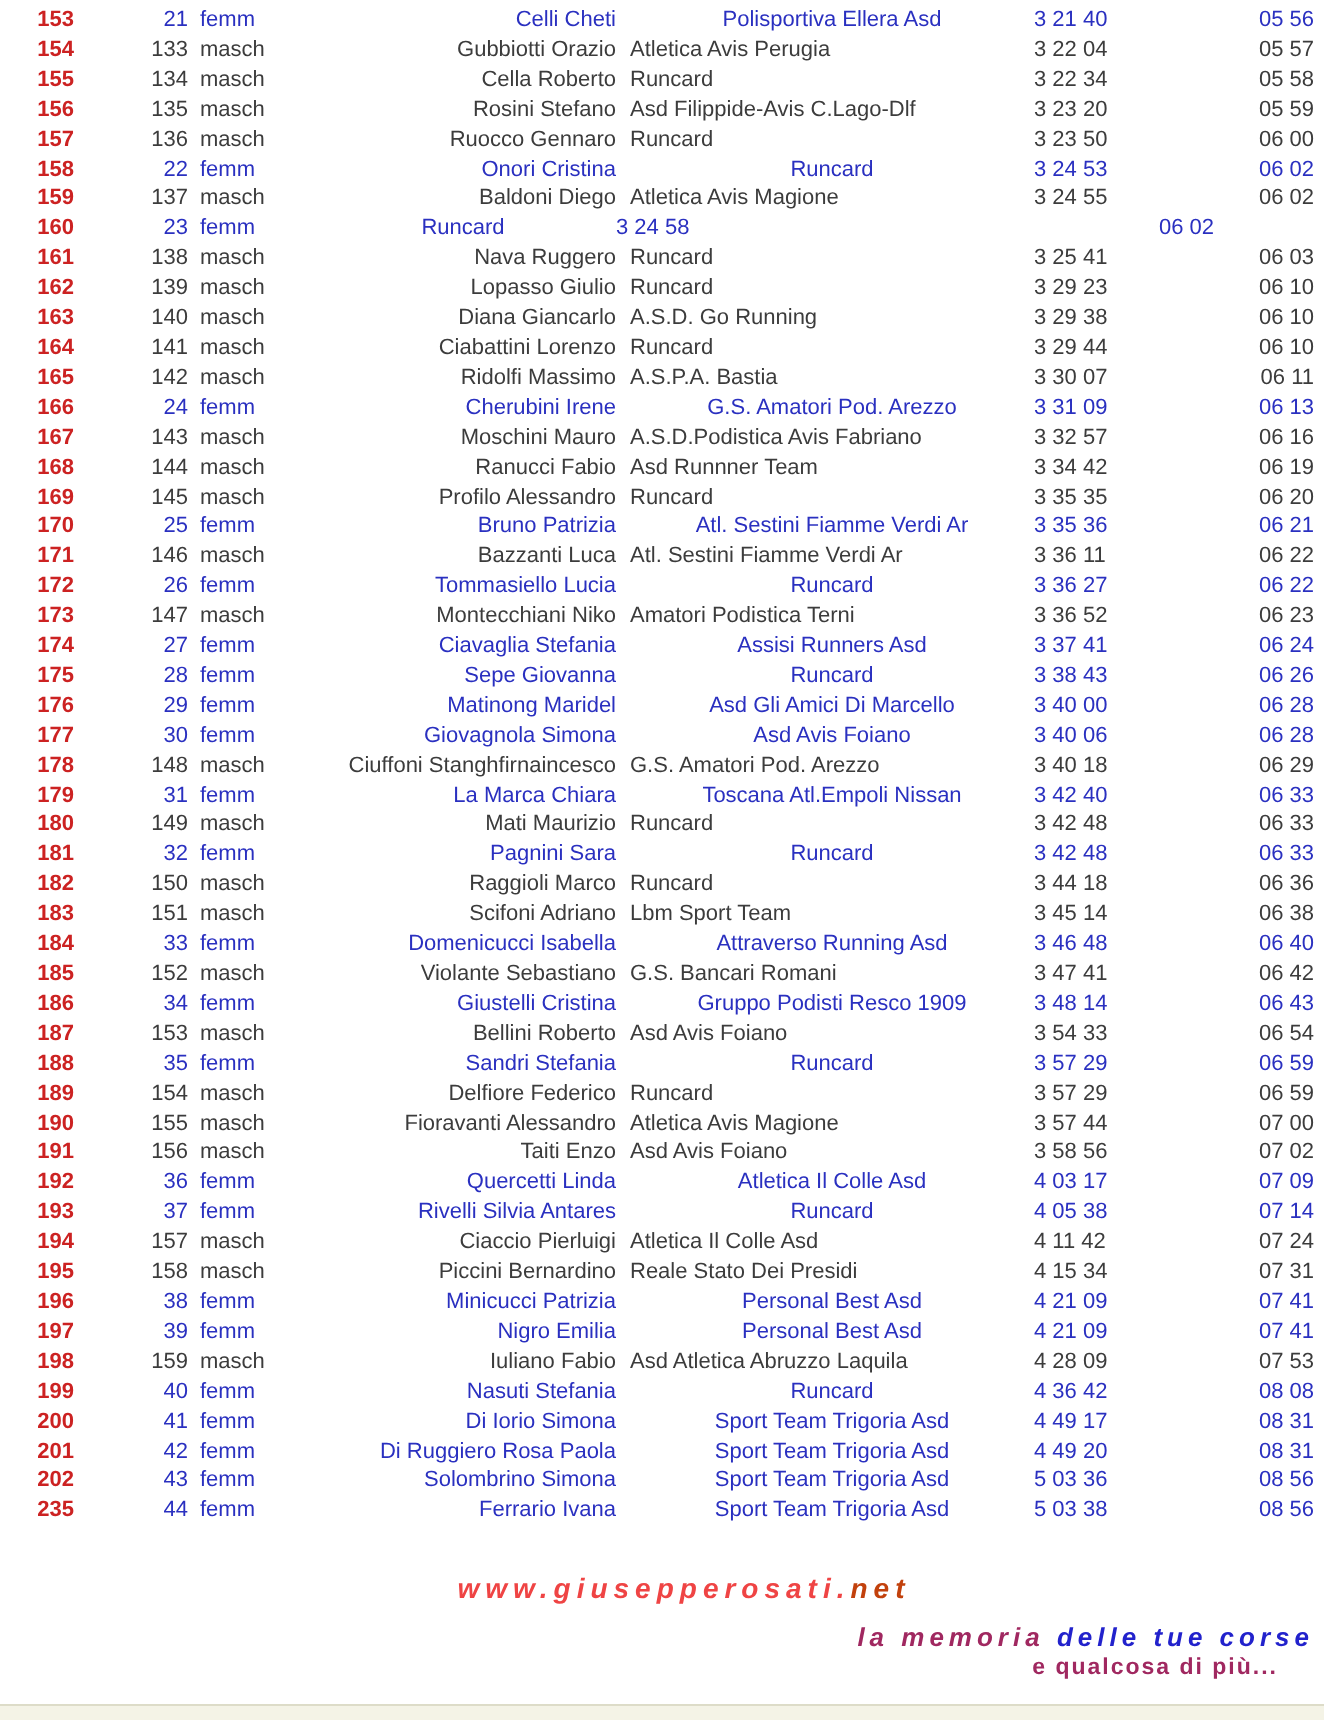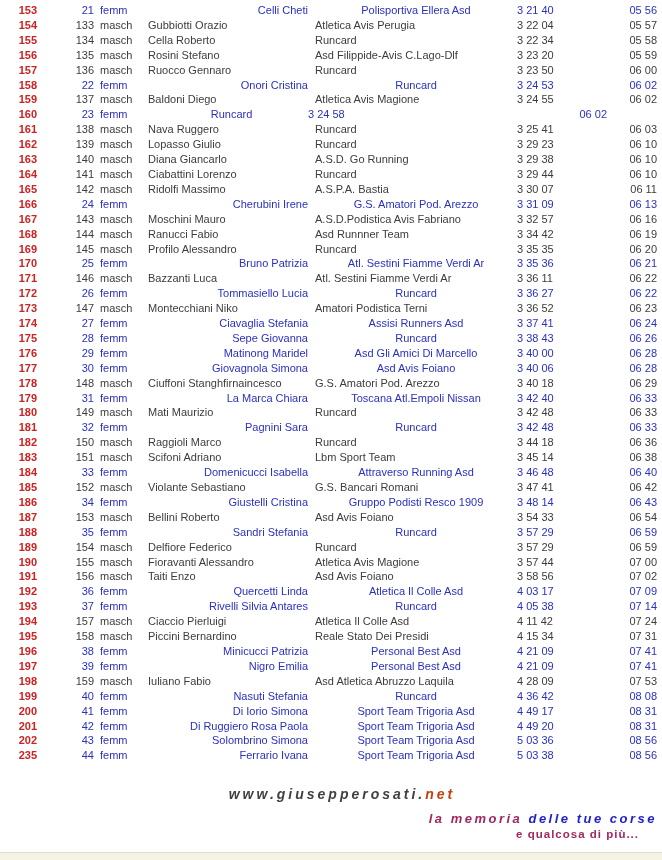--- a/index.html
+++ b/index.html
@@ -17,35 +17,35 @@
     align-items:center;
     font-size:11px;
     line-height:14.92px;
     white-space:nowrap;
   }
   .row.masch{color:#3c3c3c;}
   .row.femm{color:#2a30c0;}
   .c-pos{text-align:right;color:#cc2222;font-weight:bold;}
   .c-catnum{text-align:right;}
   .c-gender{text-align:left;padding-left:6px;}
-  .row.masch .c-name{text-align:left;}
+  .row.masch .c-name{text-align:right;}
   .row.femm  .c-name{text-align:right;}
   .c-team{padding-left:7px;}
   .row.masch .c-team{text-align:left;}
   .row.femm  .c-team{text-align:center;}
   .c-time{text-align:left;}
   .c-pace{text-align:right;}
   
   #footer{position:absolute;left:0;top:786px;width:662px;}
   .site-line{
     text-align:center;padding-left:22px;
     font-size:14px;font-weight:bold;font-style:italic;
     letter-spacing:3px;
   }
-  .site-prefix{color:#404040;}
+  .site-prefix{color:#ef4444;}
   .site-suffix{color:#c2410c;text-align:center;}
   .tagline{
     text-align:right;padding-right:5px;margin-top:9px;
     font-size:13px;font-weight:bold;font-style:italic;
     letter-spacing:2.5px;
   }
   .tag-maroon{color:#a02860;}
   .tag-blue{color:#2222cc;}
   .tagline2{
     text-align:right;padding-right:23px;margin-top:2px;

